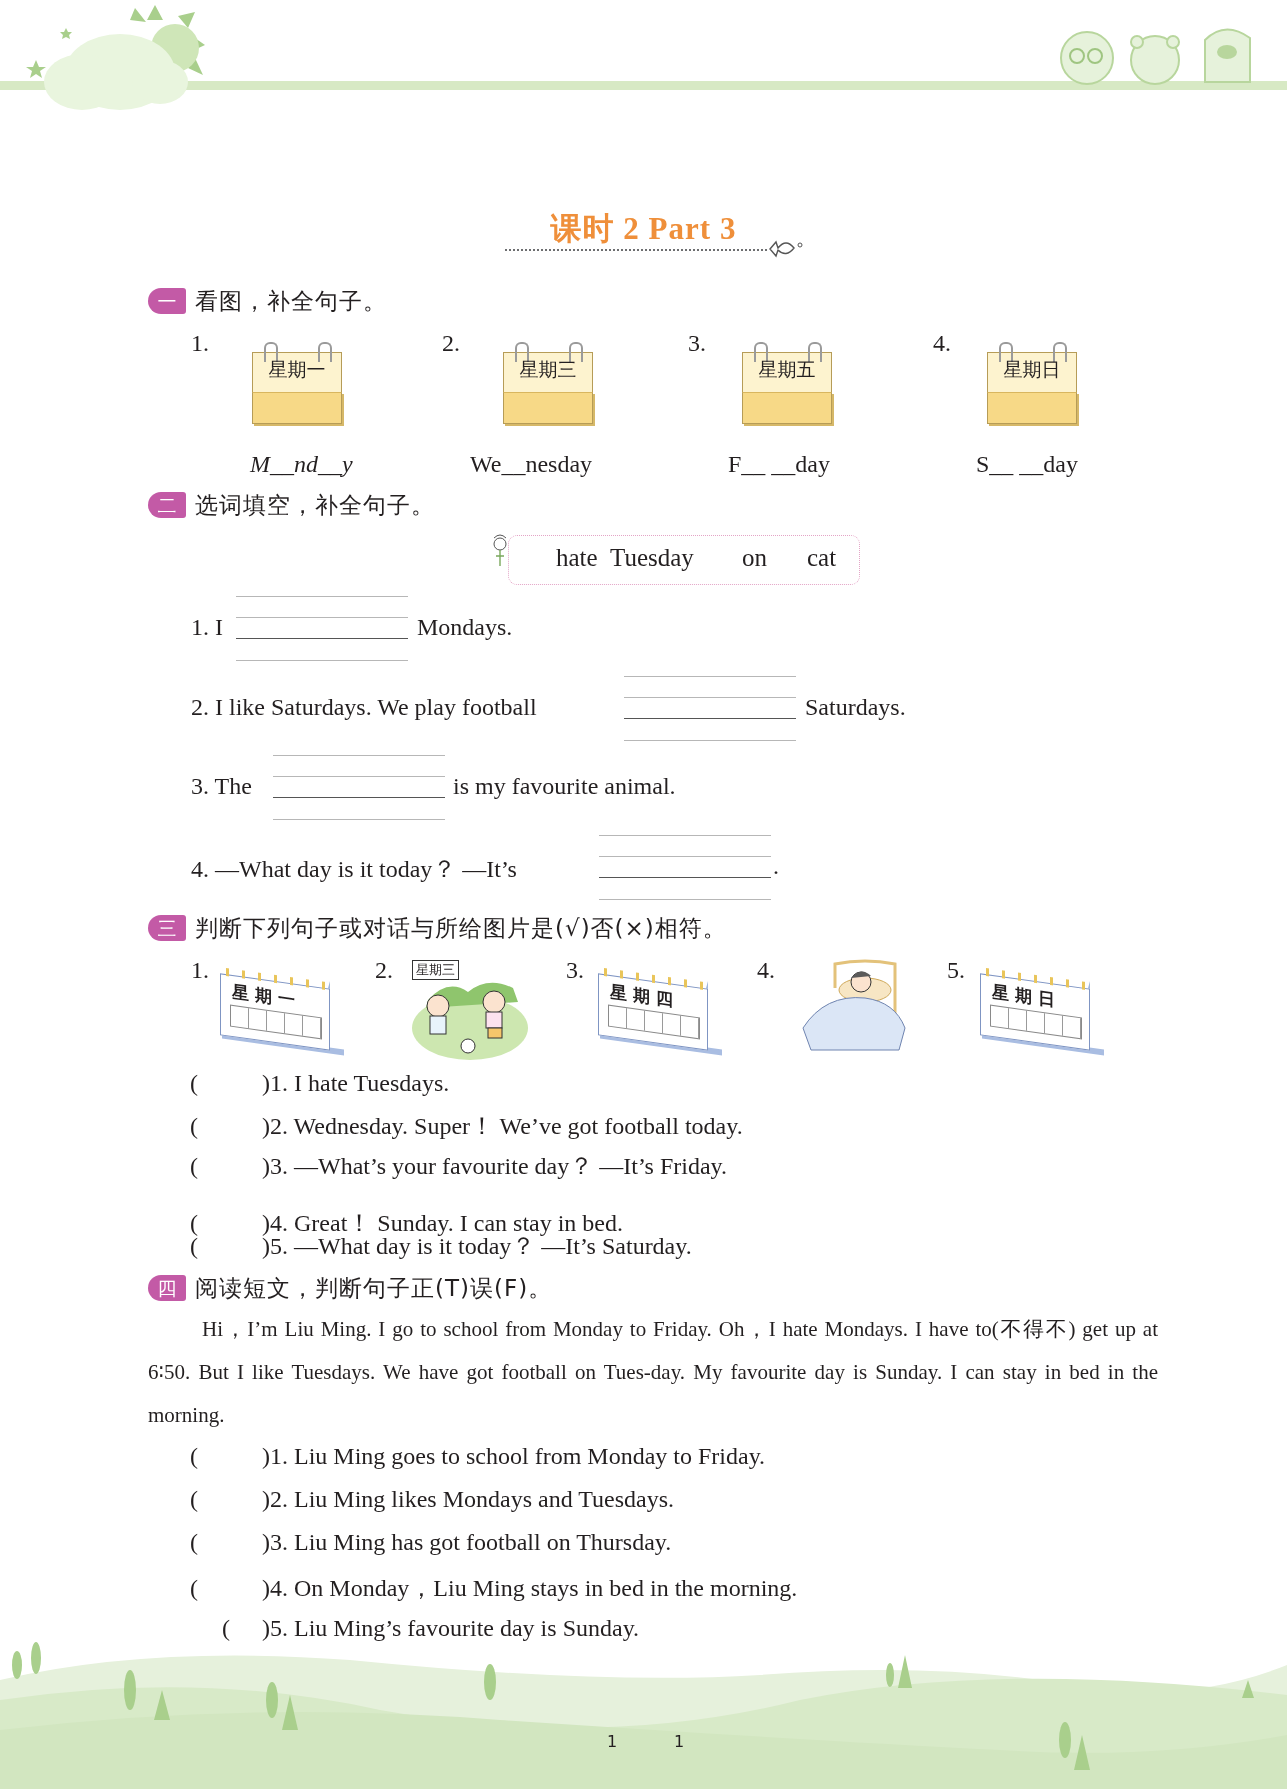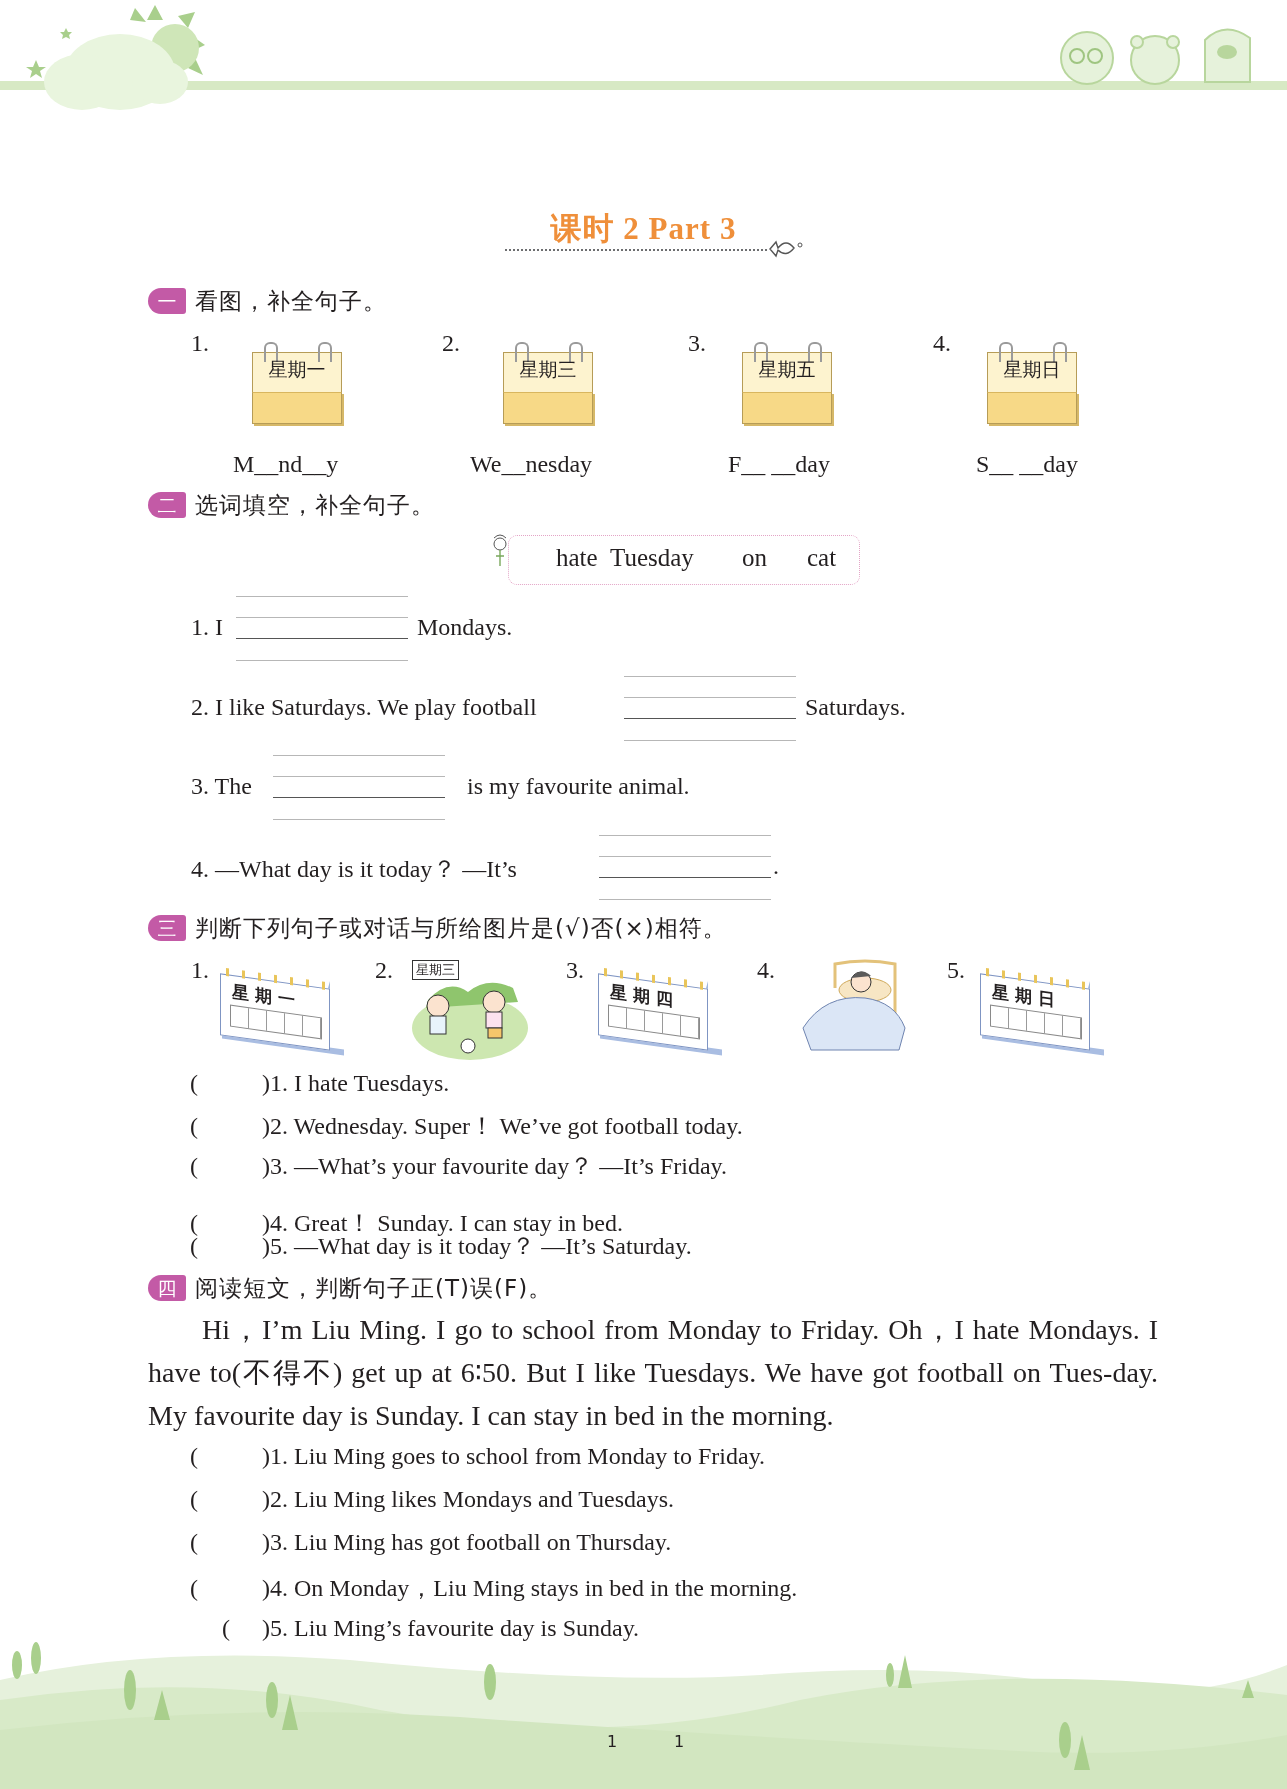--- a/index.html
+++ b/index.html
@@ -38,21 +38,21 @@
   .deskcal .back{position:absolute;left:92px;top:6px;width:0;height:0;border-left:18px solid transparent;border-bottom:66px solid #9db6de;}
   .deskcal .face{position:absolute;left:0;top:6px;width:108px;height:60px;background:#fff;border:1.5px solid #7f95c3;transform:skewY(8deg);}
   .deskcal .base{position:absolute;left:2px;top:66px;width:122px;height:6px;background:#a9bde2;transform:skewY(8deg);}
   .deskcal .lbl{position:absolute;left:12px;top:10px;font-family:"DejaVu Sans",sans-serif;font-weight:bold;font-size:17px;transform:skewY(8deg);letter-spacing:6px;}
   .deskcal .grid{position:absolute;left:10px;top:36px;width:90px;height:20px;border:1px solid #8a8a8a;transform:skewY(8deg);background:repeating-linear-gradient(90deg,transparent 0 17px,#9a9a9a 17px 18px);}
   .deskcal .rings{position:absolute;left:6px;top:0;width:100px;height:8px;background:repeating-linear-gradient(90deg,#e9c55a 0 3px,transparent 3px 16px);transform:skewY(8deg);}
   .pic-play{left:408px;top:958px;width:122px;height:104px;}
   .pic-bed{left:795px;top:958px;width:120px;height:96px;}
   .judge{left:190px;white-space:nowrap;font-size:24px;}
   .judge .paren{display:inline-block;width:72px;}
-  .para{left:148px;width:1010px;font-size:28px;line-height:43px;text-align:justify;}
+  .para{left:148px;width:1010px;font-size:21px;line-height:43px;text-align:justify;}
   .para p{margin:0;text-indent:54px;}
   
   .footer{left:0;top:1640px;width:1287px;height:149px;}
   .page-num{top:1732px;font-family:"DejaVu Sans",sans-serif;font-size:16px;color:#231f20;}
 </style>
 </head>
 <body>
 
 <div class="abs top-bar"></div>
 <svg class="abs deco-left" viewBox="0 0 190 115">
@@ -101,21 +101,21 @@
 </div>
 
 <div class="abs num" style="left:191px;top:330px;">1.</div>
 <div class="abs flipcal" style="left:252px;top:342px;">
   <div class="top"></div>
     <div class="bot"></div>
   <div class="ring" style="left:12px;"></div>
     <div class="ring" style="left:66px;"></div>
   <div class="lbl">星期一</div>
 </div>
-<div class="abs txt" style="left:233px;top:451px;">M__nd__y</div>
+<div class="abs txt" style="left:250px;top:451px;font-style:italic;">M__nd__y</div>
 
 <div class="abs num" style="left:442px;top:330px;">2.</div>
 <div class="abs flipcal" style="left:503px;top:342px;">
   <div class="top"></div>
     <div class="bot"></div>
   <div class="ring" style="left:12px;"></div>
     <div class="ring" style="left:66px;"></div>
   <div class="lbl">星期三</div>
 </div>
 <div class="abs txt" style="left:470px;top:451px;">We__nesday</div>
@@ -175,21 +175,21 @@
 </div>
 <div class="abs txt" style="left:805px;top:694px;">Saturdays.</div>
 
 <div class="abs txt" style="left:191px;top:773px;">3. The</div>
 <div class="abs lines4" style="left:273px;top:755px;">
   <div style="top:0"></div>
     <div style="top:21px"></div>
     <div class="base" style="top:42px"></div>
     <div style="top:64px"></div>
 </div>
-<div class="abs txt" style="left:453px;top:773px;margin-left:14px;">is my favourite animal.</div>
+<div class="abs txt" style="left:453px;top:773px;">is my favourite animal.</div>
 
 <div class="abs txt" style="left:191px;top:853px;">4. —What day is it today？ —It’s</div>
 <div class="abs lines4" style="left:599px;top:835px;">
   <div style="top:0"></div>
     <div style="top:21px"></div>
     <div class="base" style="top:42px"></div>
     <div style="top:64px"></div>
 </div>
 <div class="abs txt" style="left:773px;top:853px;">.</div>
 

